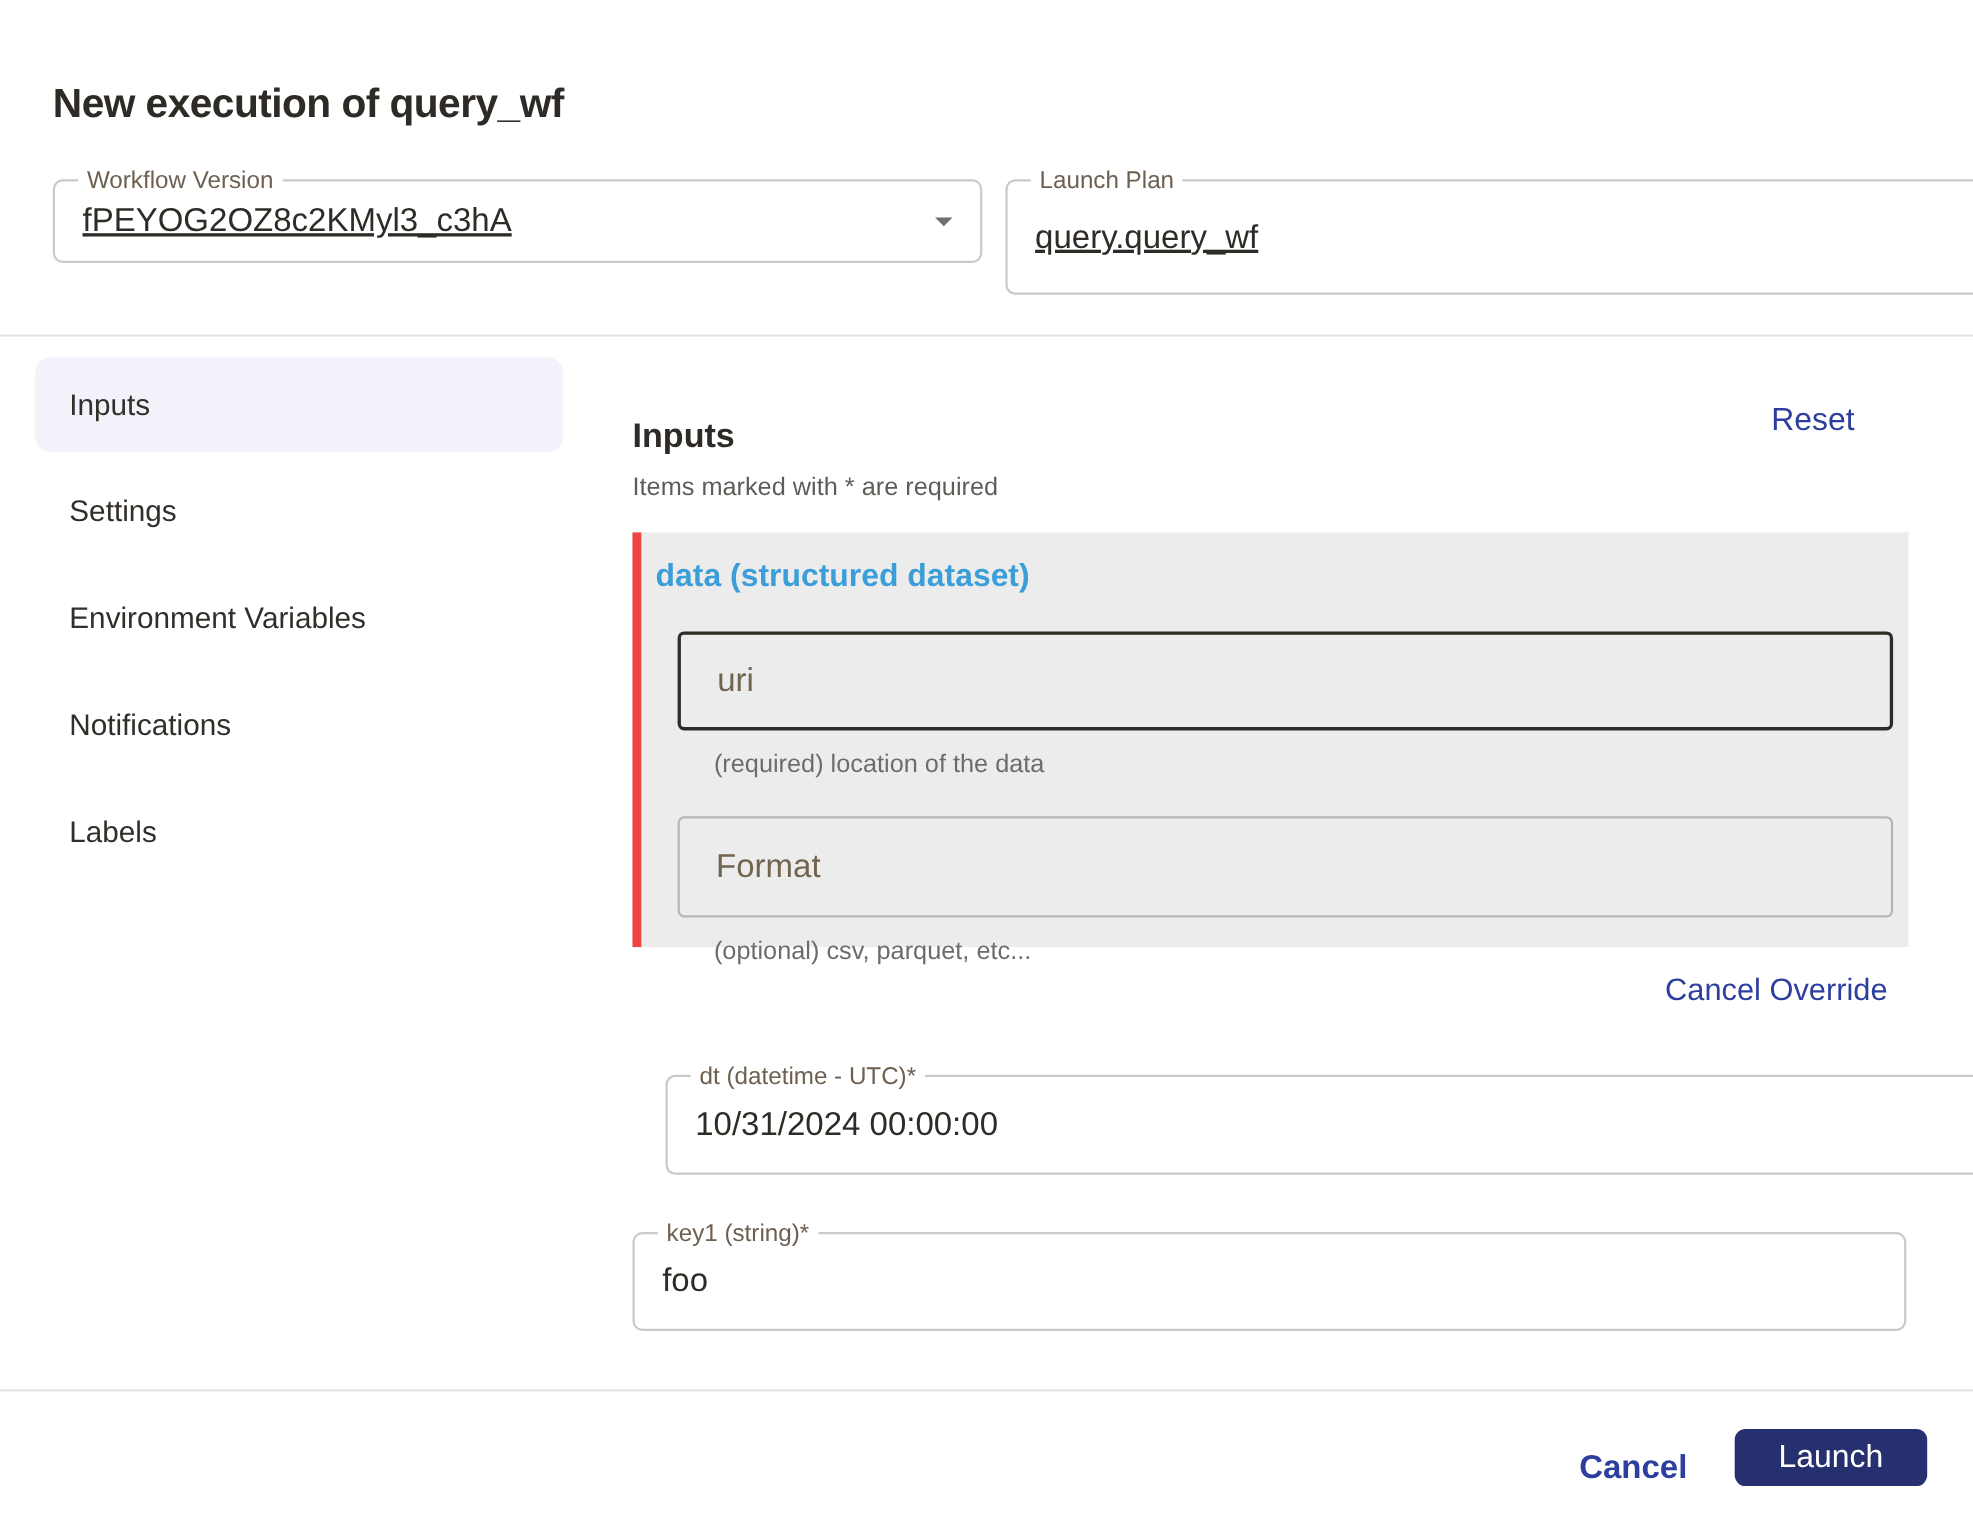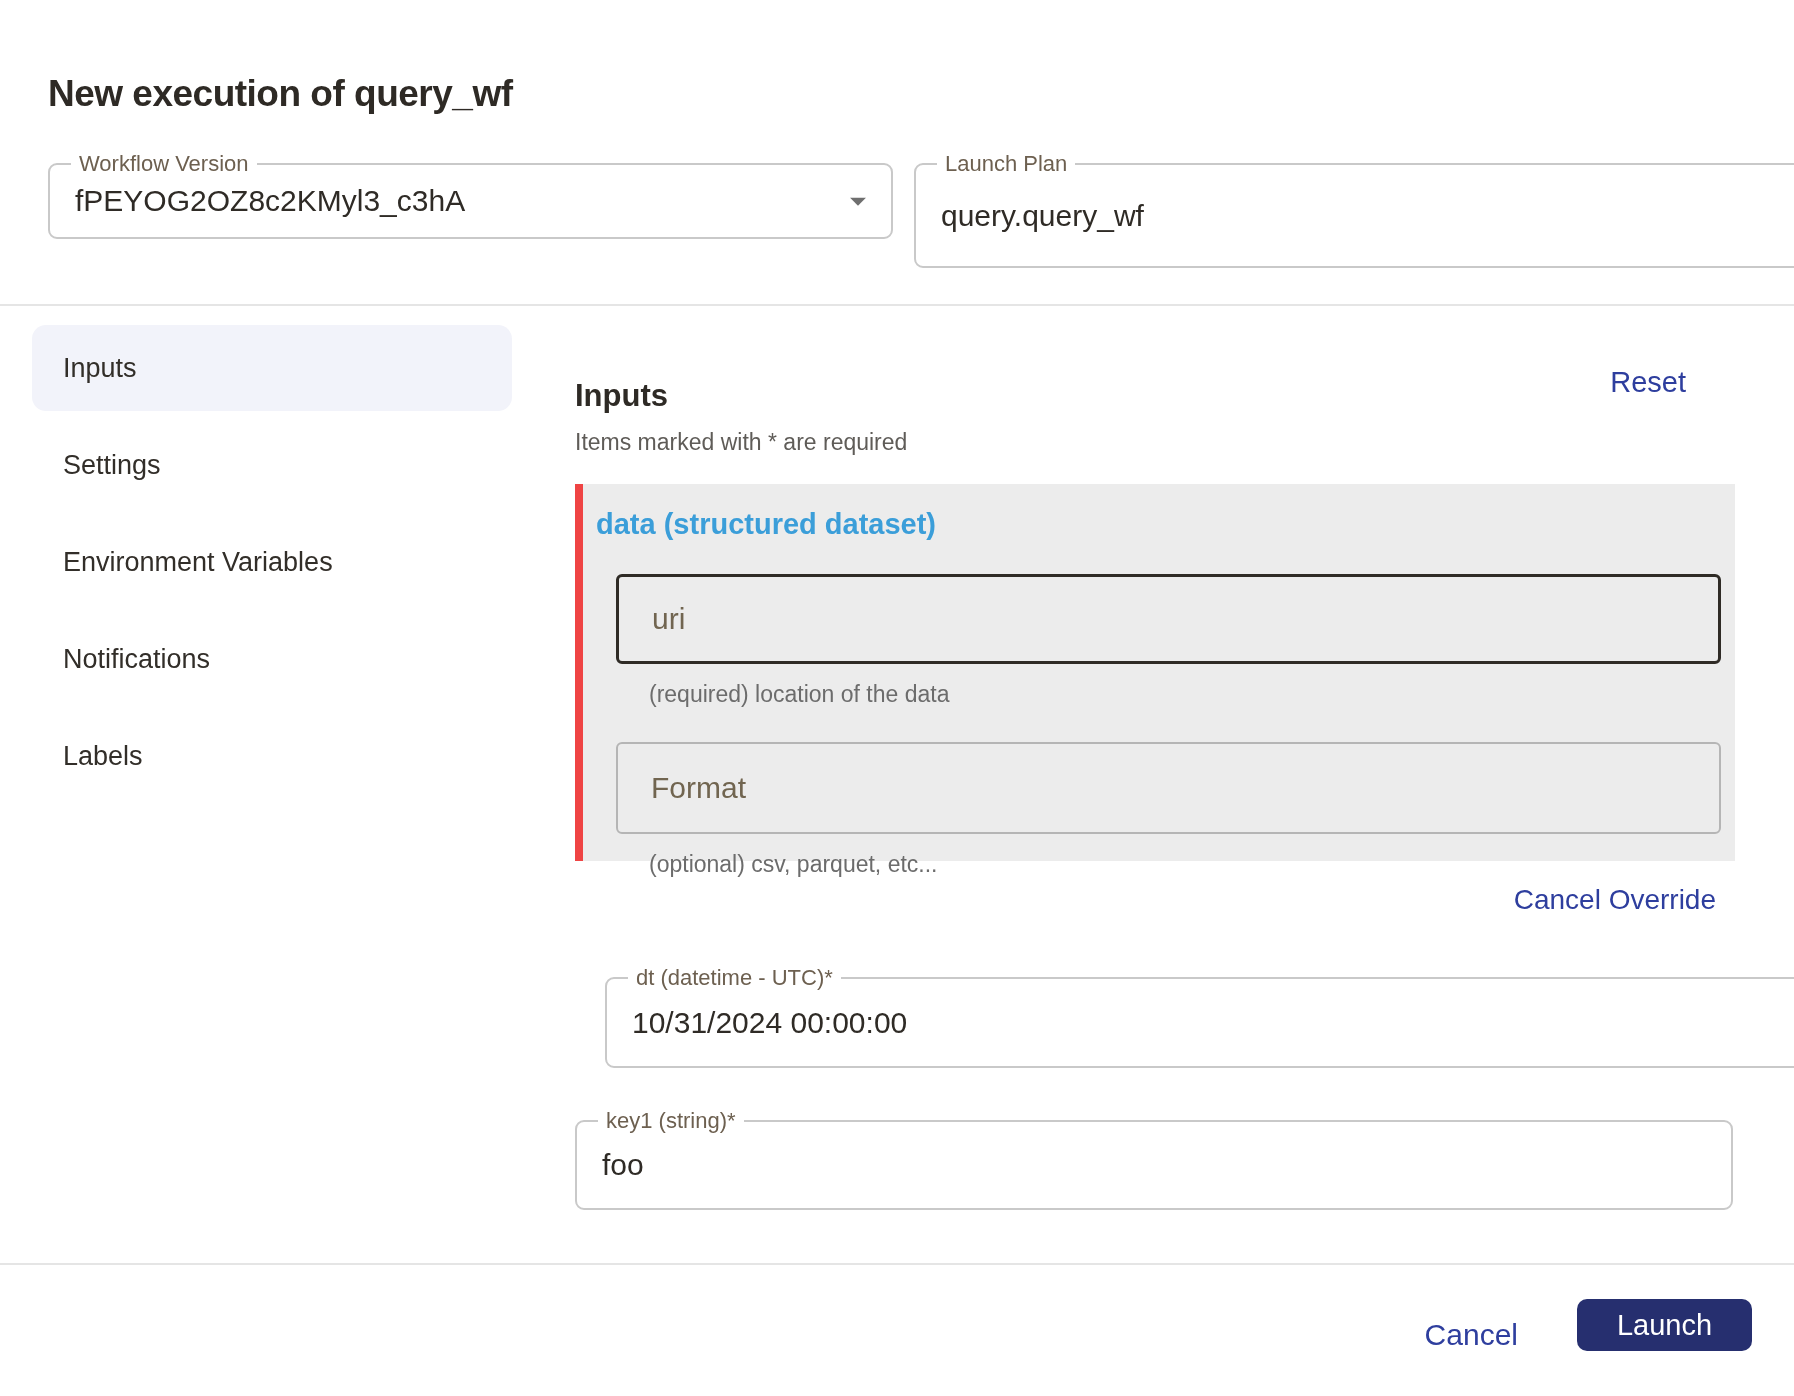--- a/index.html
+++ b/index.html
@@ -25,21 +25,21 @@
     border:2px solid #c9c9c9;border-radius:9px;
     box-sizing:border-box;background:#fff;
   }
   .notch-label{
     position:absolute;top:-14px;left:21px;
     background:#fff;padding:0 8px;
     font-size:22px;color:#6d6050;white-space:nowrap;
   }
   .field-value{
     position:absolute;left:25px;top:50%;transform:translateY(-50%);
-    font-size:30px;color:#2f2b26;white-space:nowrap;
+    font-size:30px;color:#2f2b26;white-space:nowrap;text-decoration:underline;
   }
   .dd-arrow{
     position:absolute;right:14px;top:50%;transform:translateY(-50%);
     width:38px;height:38px;fill:#6f6f6f;
   }
   .field-wv{left:48px;top:163px;width:845px;height:76px;}
   .field-lp{left:914px;top:163px;width:924px;height:105px;}
 
   .field-input{
     position:absolute;inset:0;width:100%;height:100%;
@@ -111,22 +111,22 @@
   .cancel-override{
     position:absolute;right:78px;top:884px;
     font-size:28px;font-weight:500;color:#2e3e9e;cursor:pointer;
   }
 
   .field-dt{left:605px;top:977px;width:1252px;height:91px;}
   .field-key1{left:575px;top:1120px;width:1158px;height:90px;}
 
   
   .cancel-btn{
-    position:absolute;right:276px;top:1318px;
-    font-size:30px;font-weight:400;color:#2e3e9e;
+    position:absolute;right:260px;top:1318px;
+    font-size:30px;font-weight:700;color:#2e3e9e;
     background:none;border:none;padding:0;cursor:pointer;
     font-family:inherit;
     text-align:center;
   }
   .launch-btn{
     position:absolute;right:42px;top:1299px;width:175px;height:52px;
     background:#262f6f;color:#ffffff;border:none;border-radius:10px;
     font-size:29px;font-weight:500;font-family:inherit;cursor:pointer;
   }
 </style>

